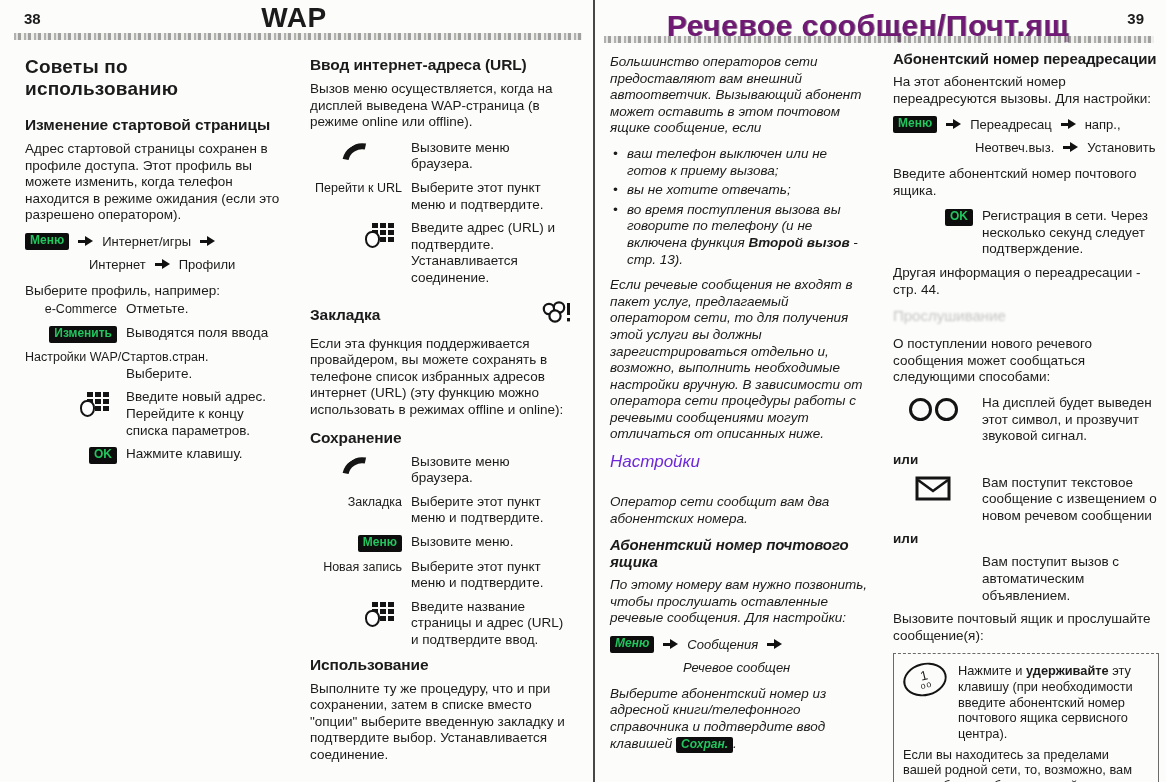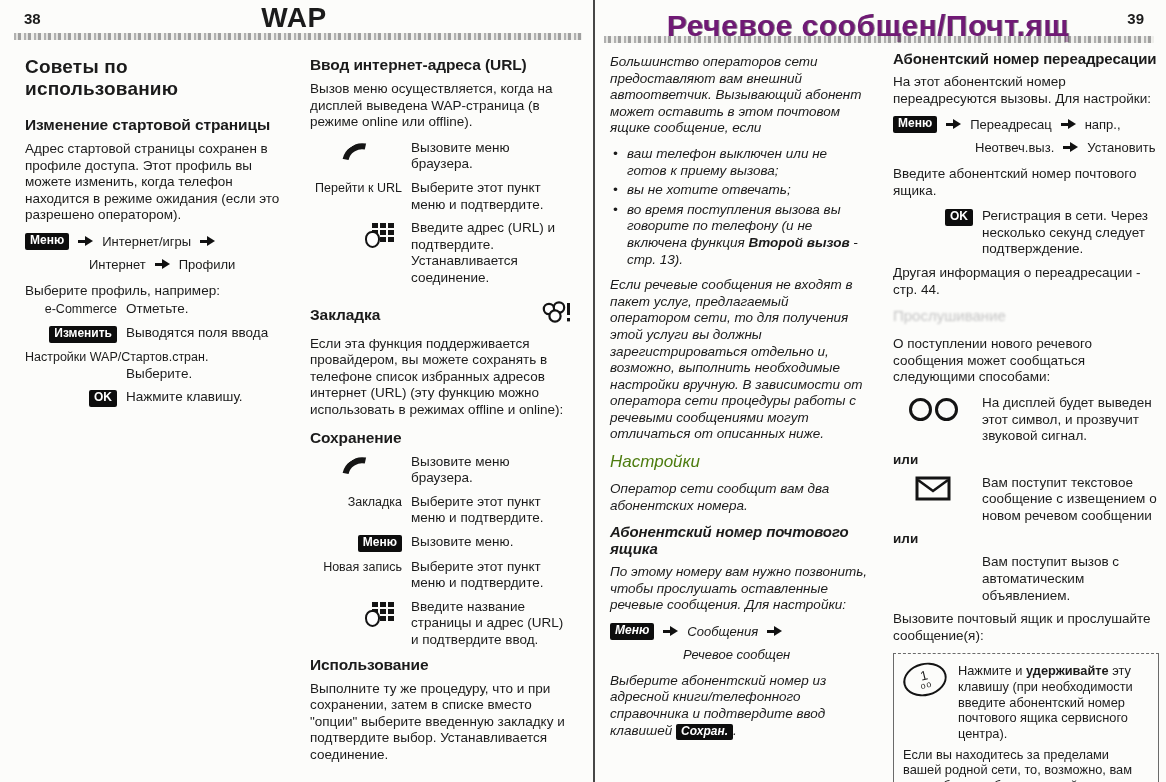--- a/index.html
+++ b/index.html
@@ -21,31 +21,31 @@
   
   .col{position:absolute;}
   .c1{left:25px;top:56px;width:258px;}
   .c2{left:310px;top:56px;width:263px;}
   .c3{left:610px;top:54px;width:258px;font-style:italic;}
   .c4{left:893px;top:50px;width:266px;}
   h1{margin:0 0 16px;font-size:19px;font-weight:600;letter-spacing:.2px;}
   h2{margin:0 0 7px;font-size:15.5px;font-weight:700;letter-spacing:-.1px;}
   h2.tight{font-size:15px;}
   p{margin:0 0 9px;font-size:13.5px;line-height:1.23;}
-  .fade1{color:#4d7c0f;filter:blur(.4px);font-weight:400;font-size:17px;margin:6px 0 9px;}
+  .fade1{color:#6d28d9;filter:blur(.4px);font-weight:400;font-size:17px;margin:6px 0 22px;}
   .fade2{color:#c4c4c4;filter:blur(1px);font-weight:400;font-size:15px;margin:4px 0 12px;}
   
   .row{display:flex;margin:0 0 7px;}
   .cl{flex:none;width:92px;padding-right:9px;display:flex;justify-content:flex-end;
       align-items:flex-start;text-align:right;font-size:12.5px;line-height:1.2;padding-top:1px;}
   .cl.center{justify-content:center;}
   .c4 .cl{width:80px;}
   .cr{flex:1;font-size:13.5px;line-height:1.23;}
   .lbl-full{font-size:12.5px;margin:0 0 2px;}
-  .key{display:inline-block;background:#0d0d0d;color:#ffffff;font-weight:700;font-size:12px;
+  .key{display:inline-block;background:#0d0d0d;color:#22c55e;font-weight:700;font-size:12px;
        padding:1px 5px 2px;border-radius:2px;line-height:1.15;white-space:nowrap;}
   .orlbl{font-weight:700;font-size:13.5px;margin:2px 0 8px;}
   
   .mpath{margin:4px 0 11px;}
   .mrow{display:flex;align-items:center;gap:9px;margin-bottom:7px;font-size:13px;white-space:nowrap;}
   .ind1{margin-left:64px;} .ind3{margin-left:73px;} .ind4{margin-left:82px;}
   
   .arr{display:inline-block;position:relative;width:15px;height:11px;flex:none;}
   .arr::before{content:"";position:absolute;left:0;top:4px;width:8px;height:3px;background:#111;}
   .arr::after{content:"";position:absolute;right:0;top:0;width:0;height:0;
@@ -123,20 +123,36 @@
     </div>
 
     <div class="lbl-full">Настройки WAP/Стартов.стран.</div>
     <div class="row">
       <div class="cl"></div>
       <div class="cr">Выберите.</div>
     </div>
 
     <div class="row">
       <div class="cl">
+          <span class="kp">
+            <b></b>
+            <b></b>
+            <b></b>
+            <b></b>
+            <b></b>
+            <b></b>
+            <b></b>
+            <b></b>
+            <b></b>
+          </span>
+        </div>
+      <div class="cr">Введите новый адрес. Перейдите к концу списка параметров.</div>
+    </div>
+    <div class="row">
+      <div class="cl">
           <span class="key">OK</span>
         </div>
       <div class="cr">Нажмите клавишу.</div>
     </div>
   </div>
 
   <div class="col c2">
     <h2>Ввод интернет-адреса (URL)</h2>
     <p>Вызов меню осуществляется, когда на дисплей выведена WAP-страница (в режиме online или offline).</p>
 

